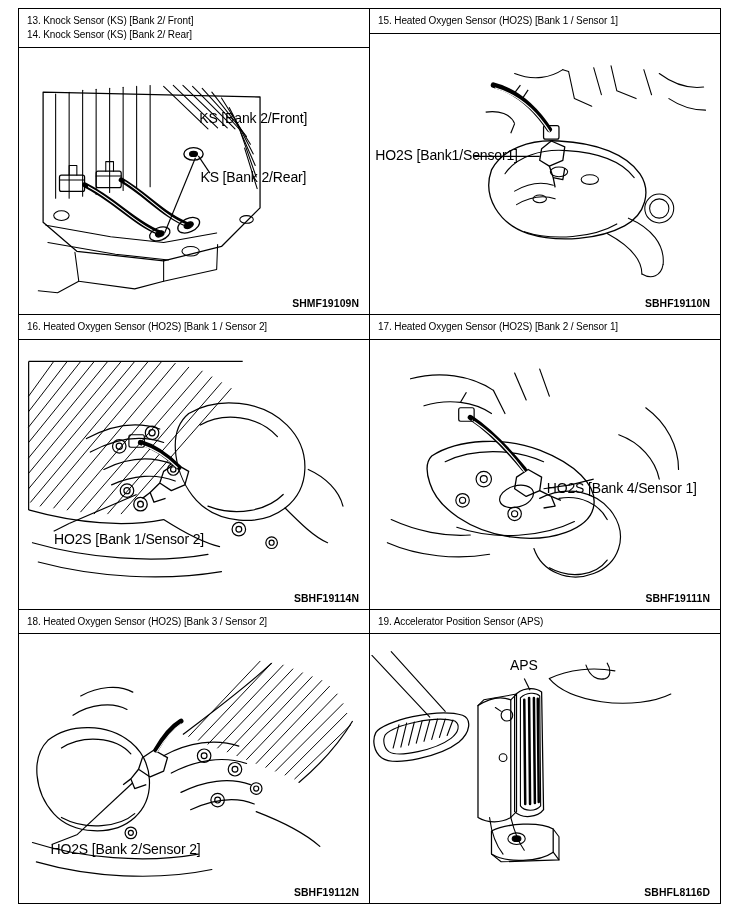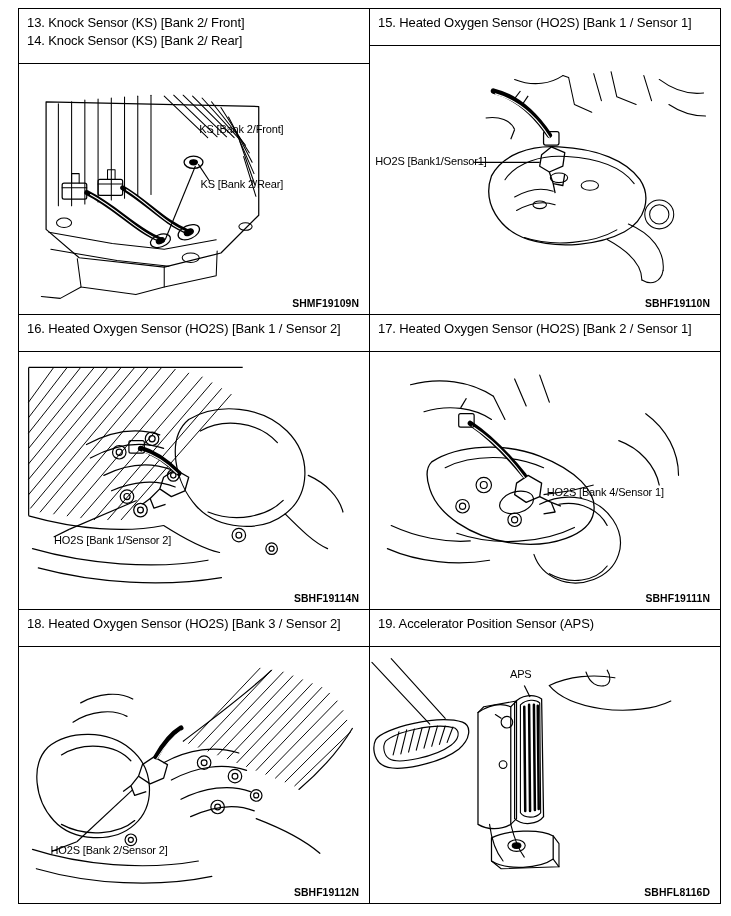--- a/index.html
+++ b/index.html
@@ -41,22 +41,22 @@
   .cell-inner {
     position: relative;
     width: 100%;
     height: 100%;
     display: flex;
     flex-direction: column;
   }
 
   .cell-header {
     border-bottom: 1.4px solid #000;
-    padding: 5px 6px 13px 8px;
-    font-size: 13px;
+    padding: 5px 6px 5px 8px;
+    font-size: 10px;
     line-height: 1.38;
     letter-spacing: -0.1px;
     white-space: nowrap;
     background: #fff;
   }
   .cell-header .hline { display: block; }
 
   .cell-body {
     position: relative;
     flex: 1 1 auto;
@@ -77,21 +77,21 @@
     bottom: 5px;
     font-size: 10.4px;
     font-weight: bold;
     letter-spacing: 0.1px;
     margin-top: 20px;
   }
 
   
   .callout {
     position: absolute;
-    font-size: 11px;
+    font-size: 14px;
     letter-spacing: -0.15px;
     white-space: nowrap;
     background: rgba(255,255,255,0.0);
   }
 
   
   tr.row-1 > td { height: 305px; }
   tr.row-2 > td { height: 293px; }
   tr.row-3 > td { height: 293px; }
 </style>

